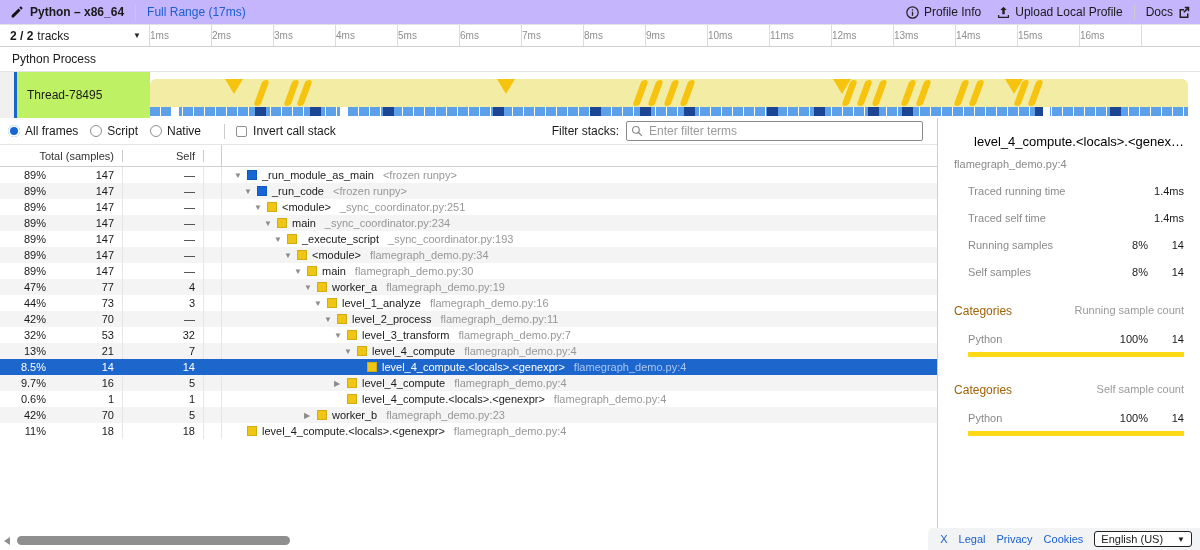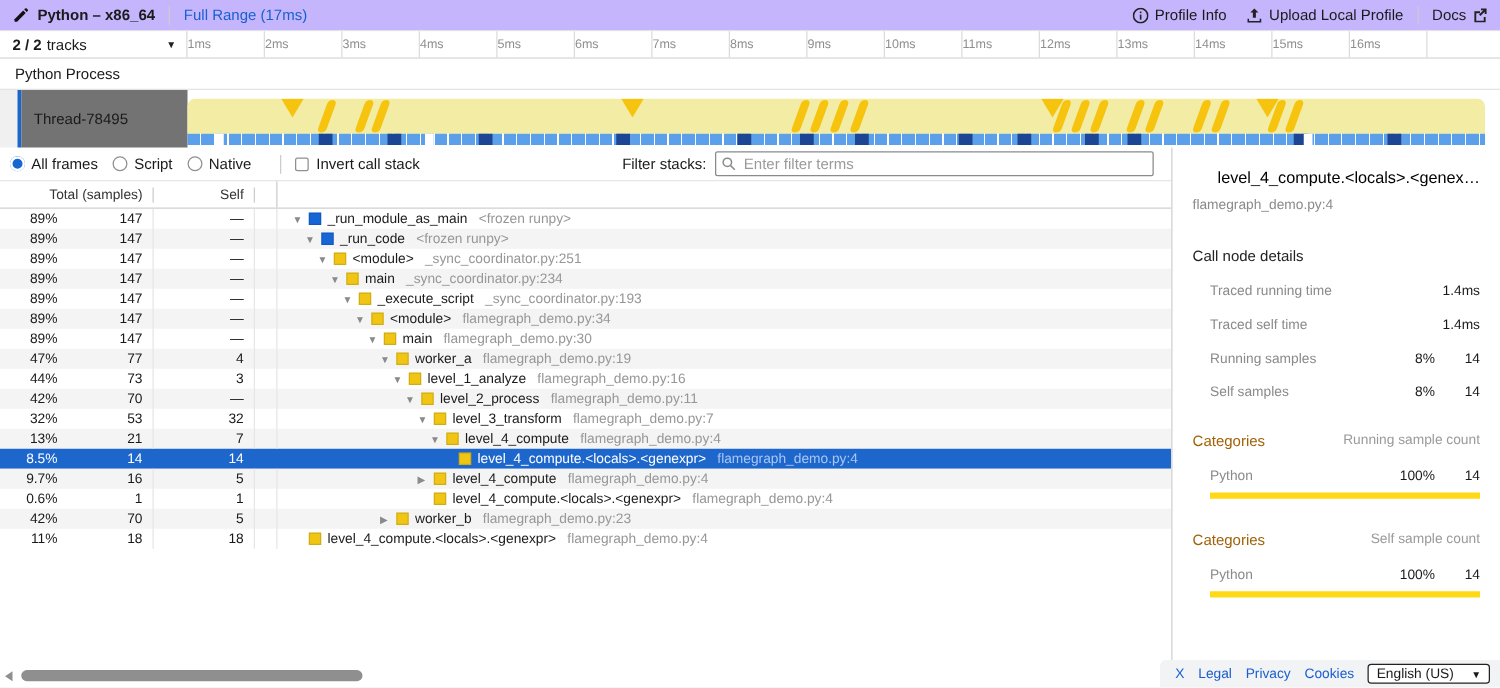--- a/index.html
+++ b/index.html
@@ -30,21 +30,21 @@
   .ticks{flex:1;display:flex;}
   .tick{width:62px;border-right:1px solid #dcdcdc;display:flex;align-items:center;justify-content:flex-start;padding-right:3px;color:#8f8f8f;font-size:10px;}
   .ticks .fill{flex:1;}
 
   
   .process{height:25px;display:flex;align-items:center;padding-left:12px;border-bottom:1px solid #e4e4e4;background:#fff;font-size:12px;}
   .thread{height:46px;display:flex;background:#fff;}
   .thread-left{width:150px;display:flex;}
   .thread-left .gutter{width:14px;background:#f0f0f0;}
   .thread-left .selbar{width:3px;background:#1a66cc;}
-  .thread-left .lbl{flex:1;background:#737373;display:flex;align-items:center;padding-left:10px;font-size:12px;}
+  .thread-left .lbl{flex:1;background:#bef264;display:flex;align-items:center;padding-left:10px;font-size:12px;}
   .thread-graph{flex:1;position:relative;margin-right:12px;}
   .yellow-band{position:absolute;left:0;right:0;top:7px;height:28px;background:var(--track-yellow);border-radius:6px 6px 0 0;overflow:hidden;}
   .mk-tri{position:absolute;top:0;width:0;height:0;border-left:9px solid transparent;border-right:9px solid transparent;border-top:15px solid var(--marker-gold);}
   .mk-slash{position:absolute;top:1px;width:7px;height:26px;background:var(--marker-gold);border-radius:4px;transform:skewX(-20deg);}
   .sample-strip{position:absolute;left:0;right:0;top:35px;height:9px;background:repeating-linear-gradient(90deg,var(--sample-blue) 0 10px,rgba(255,255,255,.55) 10px 11px);}
   .seg-dark{position:absolute;top:0;width:11px;height:9px;background:var(--sample-dark);}
   .seg-gap{position:absolute;top:0;width:7px;height:9px;background:#fff;}
 
   
   .main{display:flex;height:432px;}
@@ -60,21 +60,21 @@
 
   
   .toolbar{height:27px;display:flex;align-items:center;padding:0 8px 0 8px;border-bottom:1px solid #e5e5e5;}
   .radio-item{display:flex;align-items:center;gap:5px;margin-right:12px;cursor:pointer;}
   .radio{width:12px;height:12px;border-radius:50%;border:1px solid #8f8f8f;background:#fff;}
   .radio.sel{border:none;background:#1566d2;box-shadow:inset 0 0 0 2px #fff;}
   .chk{width:11px;height:11px;border:1px solid #8f8f8f;border-radius:2px;background:#fff;margin-right:6px;}
   .invert{display:flex;align-items:center;cursor:pointer;}
   .toolbar .spacer{flex:1;}
   .filter-lbl{margin-right:7px;}
-  .filter-box{position:relative;width:351px;height:20px;margin-right:6px;}
+  .filter-box{position:relative;width:297px;height:20px;margin-right:6px;}
   .filter-box input{width:100%;height:100%;border:1px solid #8a8a8a;border-radius:2px;padding:0 4px 0 22px;font-size:12px;font-family:inherit;color:#1a1a1a;}
   .filter-box input::placeholder{color:#9a9a9a;}
   .filter-box svg{position:absolute;left:5px;top:4px;}
 
   
   .complete-row{height:23px;display:flex;align-items:center;padding-left:13px;font-size:12px;}
 
   
   .thead{height:22px;display:flex;align-items:center;border-bottom:1px solid #d0d0d0;font-size:11px;color:#333;}
   .c-total{width:123px;text-align:right;padding-right:8px;border-right:1px solid #ccc;}
@@ -545,21 +545,20 @@
 
       <div class="hscroll">
         <span class="hs-arrow"></span>
         <span class="hs-thumb"></span>
       </div>
     </div>
 
     <div class="sidebar">
       <div class="sb-title">level_4_compute.&lt;locals&gt;.&lt;genex…</div>
       <div class="sb-file">flamegraph_demo.py:4</div>
-      <div class="sb-section">Call node details</div>
       <div class="sb-details" id="details">
           <div class="d-row">
     <span class="dl">Traced running time</span>
     <span class="v1"></span>
     <span class="v2">1.4ms</span>
   </div>
           <div class="d-row">
     <span class="dl">Traced self time</span>
     <span class="v1"></span>
     <span class="v2">1.4ms</span>

